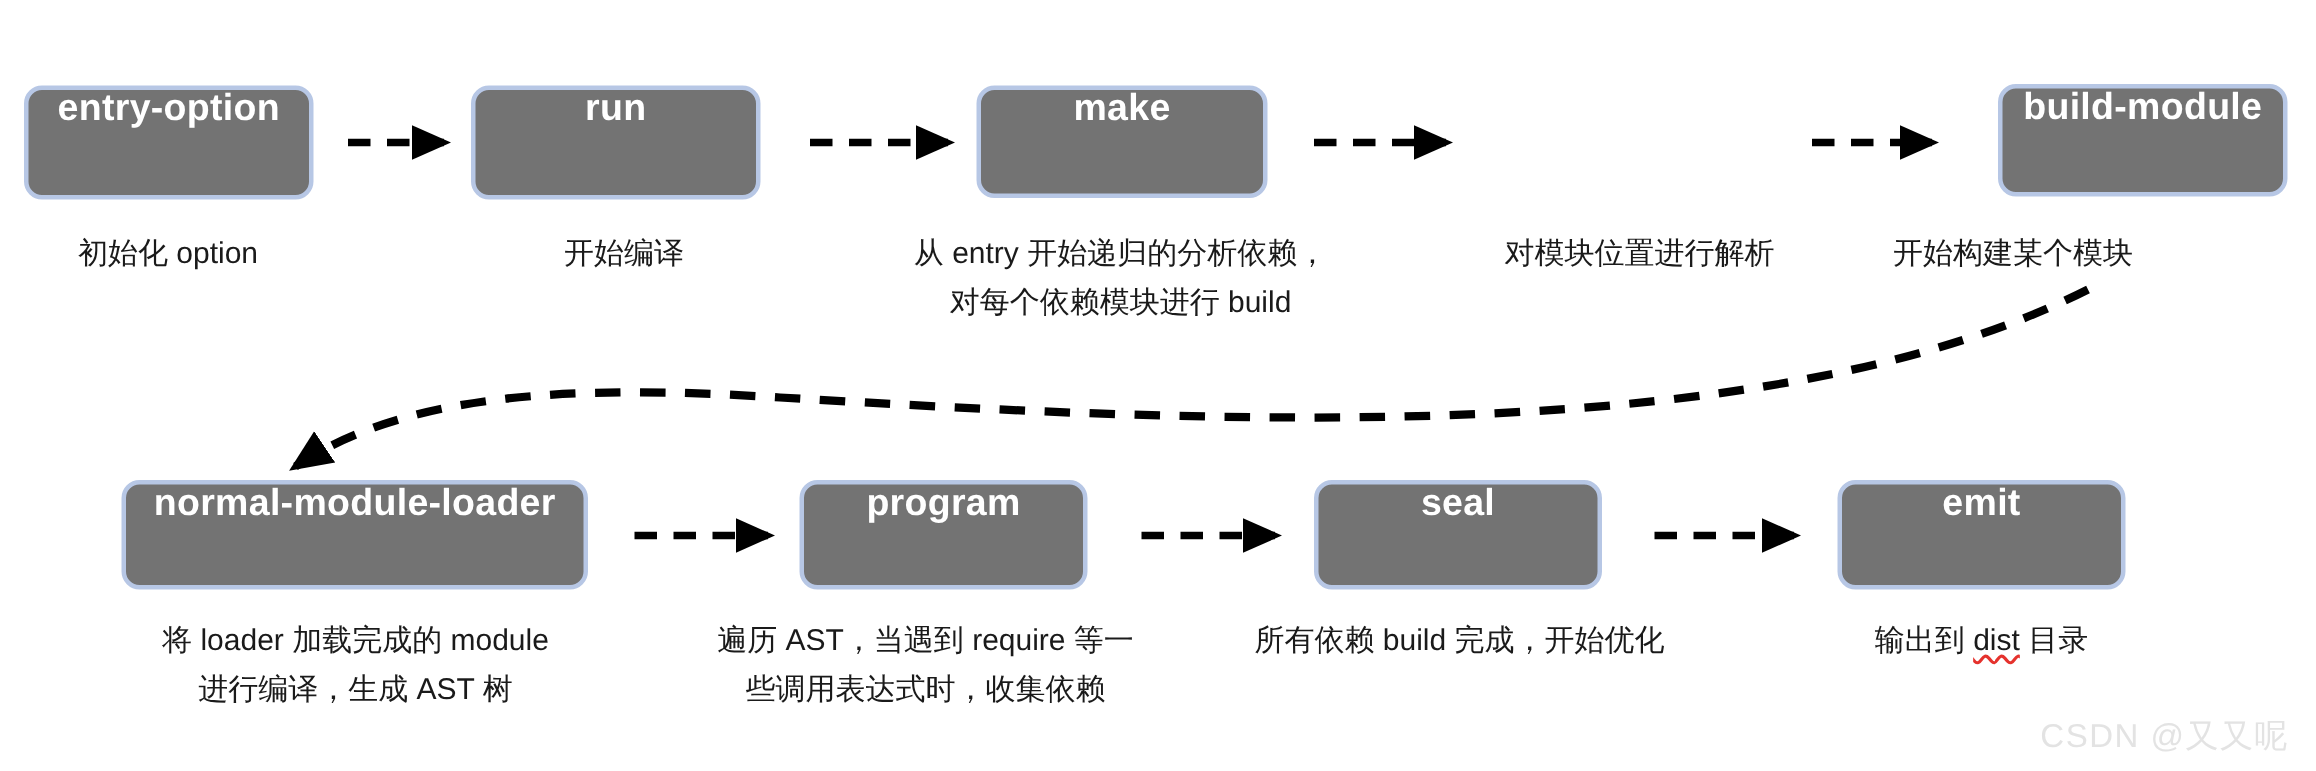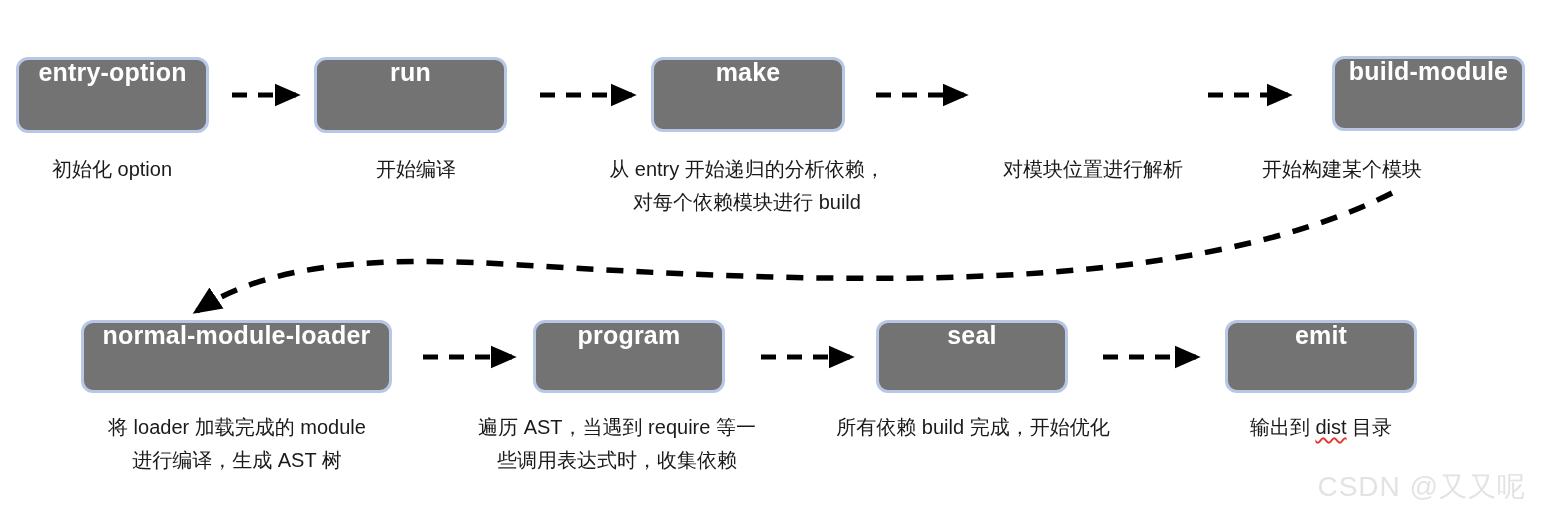--- a/index.html
+++ b/index.html
@@ -51,21 +51,21 @@
     left: 0;
     top: 0;
     width: 1544px;
     height: 514px;
     pointer-events: none;
   }
   .watermark {
     position: absolute;
     right: 18px;
     bottom: 8px;
-    font-size: 28px;
+    font-size: 22px;
     color: #e3e3e3;
     letter-spacing: 1px;
     white-space: nowrap;
     user-select: none;
   }
 </style>
 </head>
 <body>
 
 <div id="canvas">

